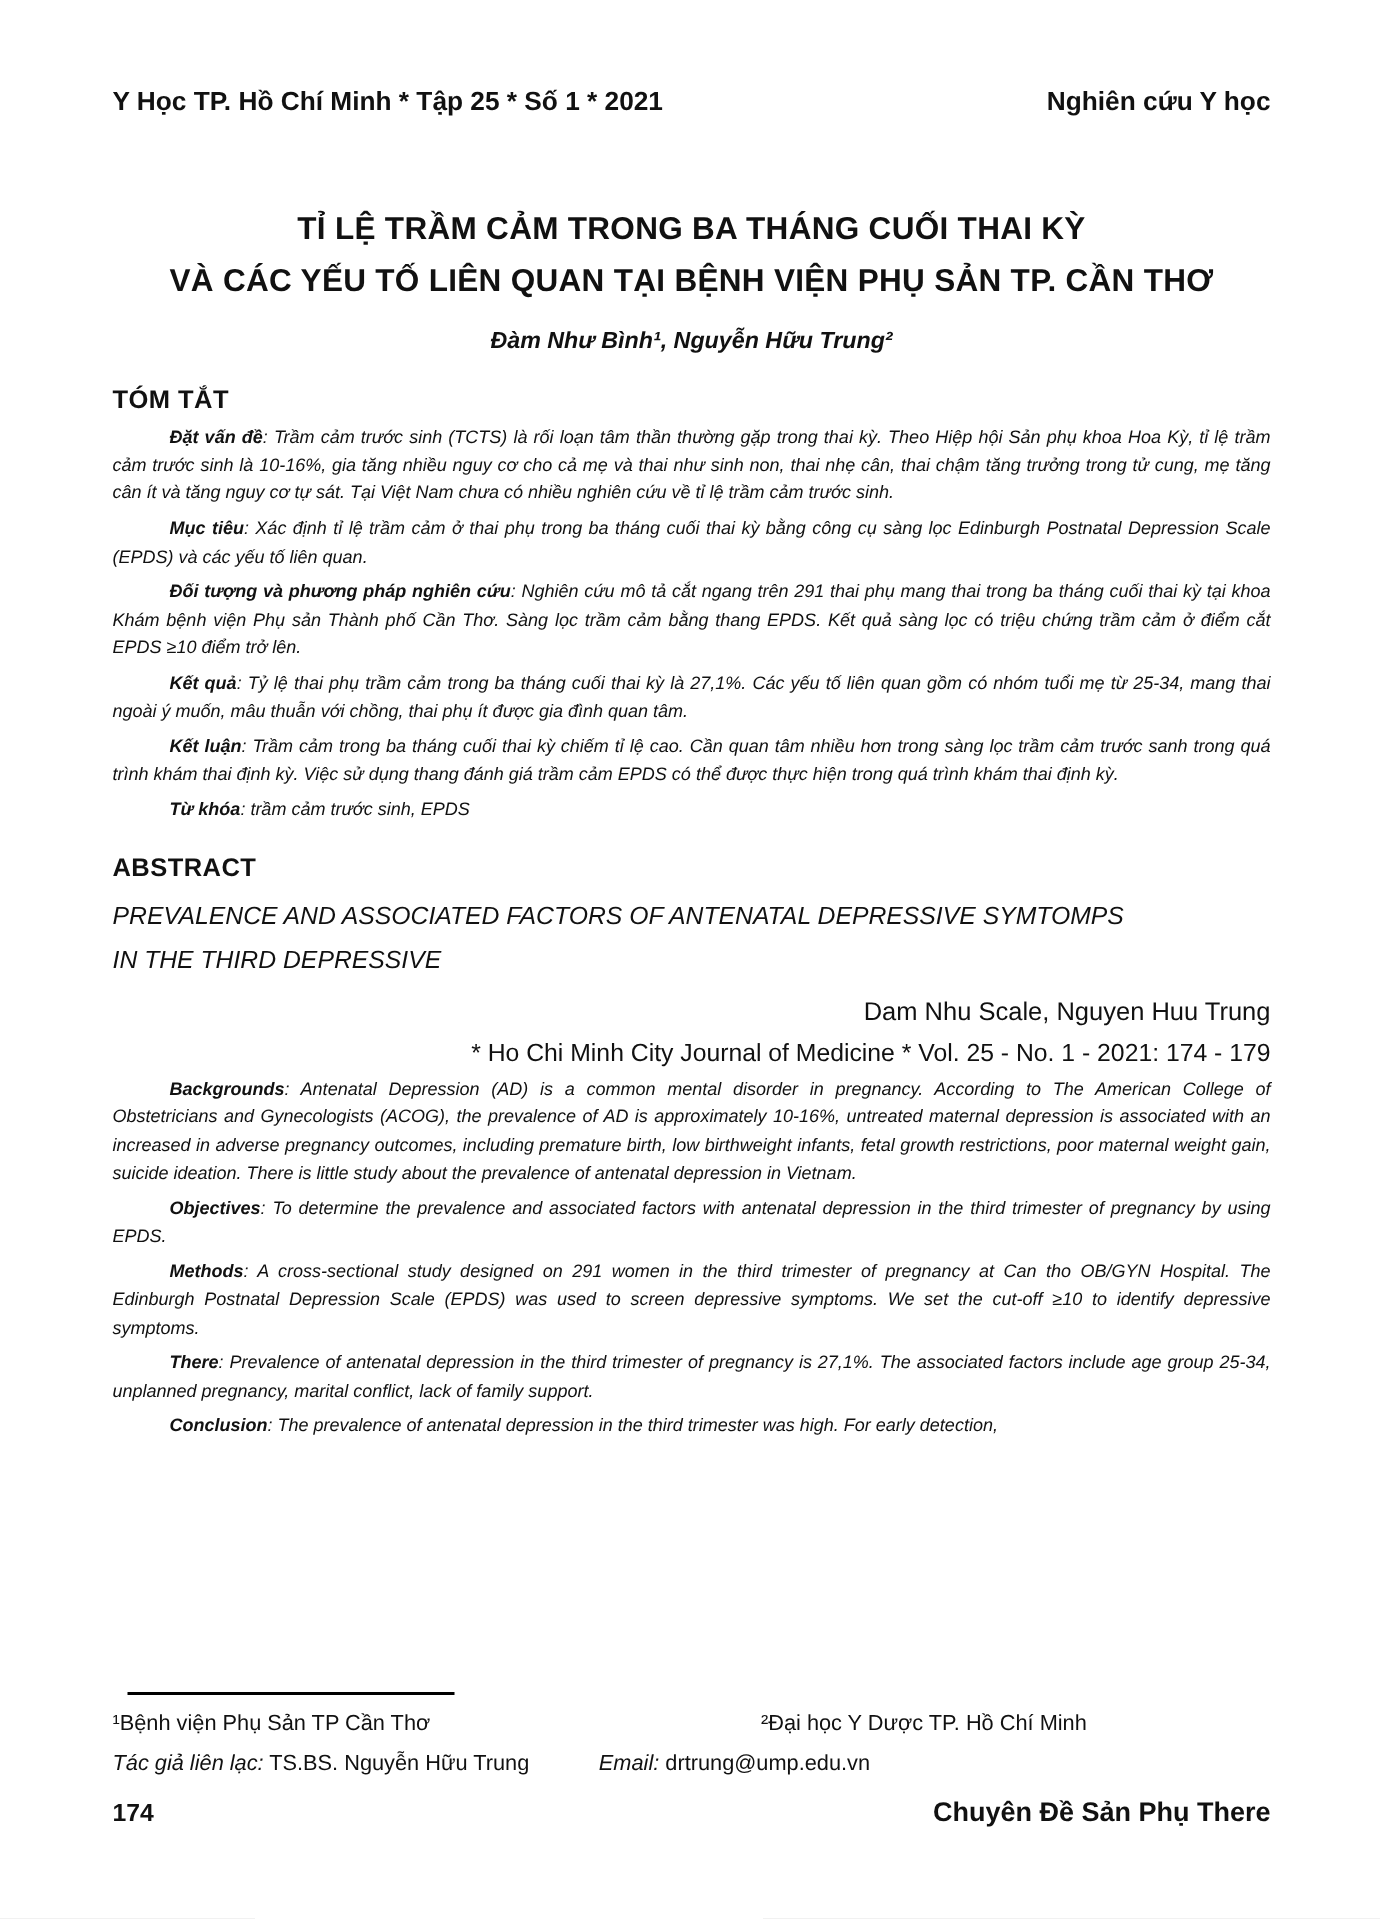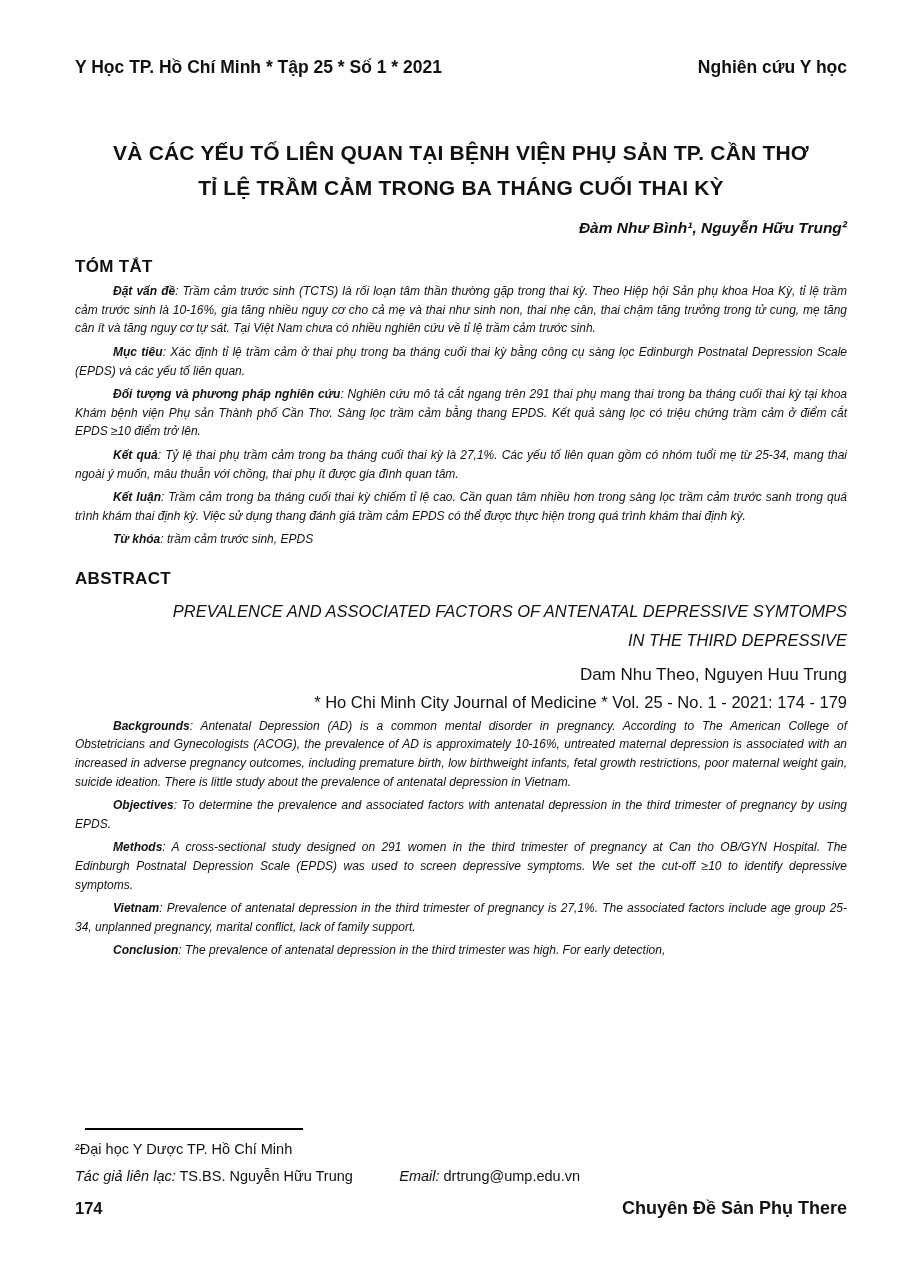--- a/index.html
+++ b/index.html
@@ -15,36 +15,36 @@
   .content{position:absolute;left:75px;right:73px;top:0;}
   .journal-header{
     display:flex;justify-content:space-between;align-items:baseline;
     margin-top:57px;font-size:17.5px;font-weight:bold;
   }
   .article-title{
     text-align:center;font-weight:bold;font-size:21px;line-height:1.65;
     margin-top:58px;letter-spacing:.2px;
   }
   .authors-vi{
-    text-align:right;font-style:italic;font-weight:bold;font-size:15.5px;margin-top:14px;
+    text-align:center;font-style:italic;font-weight:bold;font-size:15.5px;margin-top:14px;
   }
   .sec-heading{
     font-weight:bold;font-size:17px;margin-top:20px;margin-bottom:4px;letter-spacing:.3px;
   }
   .para{
     margin:0;padding:0;
     text-align:justify;
     font-style:italic;
     font-size:12px;line-height:1.55;
     text-indent:38px;
     margin-top:5px;
   }
   .plabel{font-weight:bold;}
   .en-title{
-    text-align:right;font-style:italic;font-size:16.5px;line-height:1.75;margin-top:8px;
+    text-align:left;font-style:italic;font-size:16.5px;line-height:1.75;margin-top:8px;
   }
   .authors-en{text-align:right;font-size:17px;margin-top:10px;}
   .journal-line{text-align:right;font-size:16.5px;margin-top:8px;}
   .footnotes{position:absolute;left:75px;right:73px;top:1128px;font-size:14.5px;line-height:1.85;}
   .fn-rule{width:218px;border:none;border-top:2.5px solid #000;margin:0 0 6px 10px;}
   .fn-row1{display:flex;}
   .fn-affil1{flex:0 0 56%;}
   .fn-affil2{flex:1;}
   .fn-row2{display:flex;}
   .fn-contact{flex:0 0 42%;}
@@ -63,56 +63,57 @@
 
 <div class="page">
   <div class="content">
 
     <div class="journal-header">
       <span>Y Học TP. Hồ Chí Minh * Tập 25 * Số 1 * 2021</span>
       <span>Nghiên cứu Y học</span>
     </div>
 
     <div class="article-title">
+      <div>TỈ LỆ TRẦM CẢM TRONG BA THÁNG CUỐI THAI KỲ</div>
       <div>VÀ CÁC YẾU TỐ LIÊN QUAN TẠI BỆNH VIỆN PHỤ SẢN TP. CẦN THƠ</div>
-      <div>TỈ LỆ TRẦM CẢM TRONG BA THÁNG CUỐI THAI KỲ</div>
     </div>
 
     <div class="authors-vi">Đàm Như Bình¹, Nguyễn Hữu Trung²</div>
 
     <div class="sec-heading">TÓM TẮT</div>
 
     <p class="para"><span class="plabel">Đặt vấn đề</span><span>: Trầm cảm trước sinh (TCTS) là rối loạn tâm thần thường gặp trong thai kỳ. Theo Hiệp hội Sản phụ khoa Hoa Kỳ, tỉ lệ trầm cảm trước sinh là 10-16%, gia tăng nhiều nguy cơ cho cả mẹ và thai như sinh non, thai nhẹ cân, thai chậm tăng trưởng trong tử cung, mẹ tăng cân ít và tăng nguy cơ tự sát. Tại Việt Nam chưa có nhiều nghiên cứu về tỉ lệ trầm cảm trước sinh.</span></p>
     <p class="para"><span class="plabel">Mục tiêu</span><span>: Xác định tỉ lệ trầm cảm ở thai phụ trong ba tháng cuối thai kỳ bằng công cụ sàng lọc Edinburgh Postnatal Depression Scale (EPDS) và các yếu tố liên quan.</span></p>
     <p class="para"><span class="plabel">Đối tượng và phương pháp nghiên cứu</span><span>: Nghiên cứu mô tả cắt ngang trên 291 thai phụ mang thai trong ba tháng cuối thai kỳ tại khoa Khám bệnh viện Phụ sản Thành phố Cần Thơ. Sàng lọc trầm cảm bằng thang EPDS. Kết quả sàng lọc có triệu chứng trầm cảm ở điểm cắt EPDS ≥10 điểm trở lên.</span></p>
     <p class="para"><span class="plabel">Kết quả</span><span>: Tỷ lệ thai phụ trầm cảm trong ba tháng cuối thai kỳ là 27,1%. Các yếu tố liên quan gồm có nhóm tuổi mẹ từ 25-34, mang thai ngoài ý muốn, mâu thuẫn với chồng, thai phụ ít được gia đình quan tâm.</span></p>
     <p class="para"><span class="plabel">Kết luận</span><span>: Trầm cảm trong ba tháng cuối thai kỳ chiếm tỉ lệ cao. Cần quan tâm nhiều hơn trong sàng lọc trầm cảm trước sanh trong quá trình khám thai định kỳ. Việc sử dụng thang đánh giá trầm cảm EPDS có thể được thực hiện trong quá trình khám thai định kỳ.</span></p>
     <p class="para"><span class="plabel">Từ khóa</span><span>: trầm cảm trước sinh, EPDS</span></p>
 
     <div class="sec-heading">ABSTRACT</div>
 
     <div class="en-title">
       <div>PREVALENCE AND ASSOCIATED FACTORS OF ANTENATAL DEPRESSIVE SYMTOMPS</div>
       <div>IN THE THIRD DEPRESSIVE</div>
     </div>
 
-    <div class="authors-en">Dam Nhu Theo, Nguyen Huu Trung</div>
+    <div class="authors-en">Dam Nhu Scale, Nguyen Huu Trung</div>
     <div class="journal-line">* Ho Chi Minh City Journal of Medicine * Vol. 25 - No. 1 - 2021: 174 - 179</div>
 
     <p class="para"><span class="plabel">Backgrounds</span><span>: Antenatal Depression (AD) is a common mental disorder in pregnancy. According to The American College of Obstetricians and Gynecologists (ACOG), the prevalence of AD is approximately 10-16%, untreated maternal depression is associated with an increased in adverse pregnancy outcomes, including premature birth, low birthweight infants, fetal growth restrictions, poor maternal weight gain, suicide ideation. There is little study about the prevalence of antenatal depression in Vietnam.</span></p>
     <p class="para"><span class="plabel">Objectives</span><span>: To determine the prevalence and associated factors with antenatal depression in the third trimester of pregnancy by using EPDS.</span></p>
     <p class="para"><span class="plabel">Methods</span><span>: A cross-sectional study designed on 291 women in the third trimester of pregnancy at Can tho OB/GYN Hospital. The Edinburgh Postnatal Depression Scale (EPDS) was used to screen depressive symptoms. We set the cut-off ≥10 to identify depressive symptoms.</span></p>
-    <p class="para"><span class="plabel">Vietnam</span><span>: Prevalence of antenatal depression in the third trimester of pregnancy is 27,1%. The associated factors include age group 25-34, unplanned pregnancy, marital conflict, lack of family support.</span></p>
+    <p class="para"><span class="plabel">There</span><span>: Prevalence of antenatal depression in the third trimester of pregnancy is 27,1%. The associated factors include age group 25-34, unplanned pregnancy, marital conflict, lack of family support.</span></p>
     <p class="para"><span class="plabel">Conclusion</span><span>: The prevalence of antenatal depression in the third trimester was high. For early detection,</span></p>
 
   </div>
 
   <div class="footnotes">
     <hr class="fn-rule">
     <div class="fn-row1">
+      <span class="fn-affil1">¹Bệnh viện Phụ Sản TP Cần Thơ</span>
       <span class="fn-affil2">²Đại học Y Dược TP. Hồ Chí Minh</span>
     </div>
     <div class="fn-row2">
       <span class="fn-contact"><span class="fn-label">Tác giả liên lạc:</span><span> TS.BS. Nguyễn Hữu Trung</span></span>
       <span class="fn-email"><span class="fn-label">Email:</span><span> drtrung@ump.edu.vn</span></span>
     </div>
   </div>
 
   <div class="page-footer">
     <span class="page-number">174</span>

